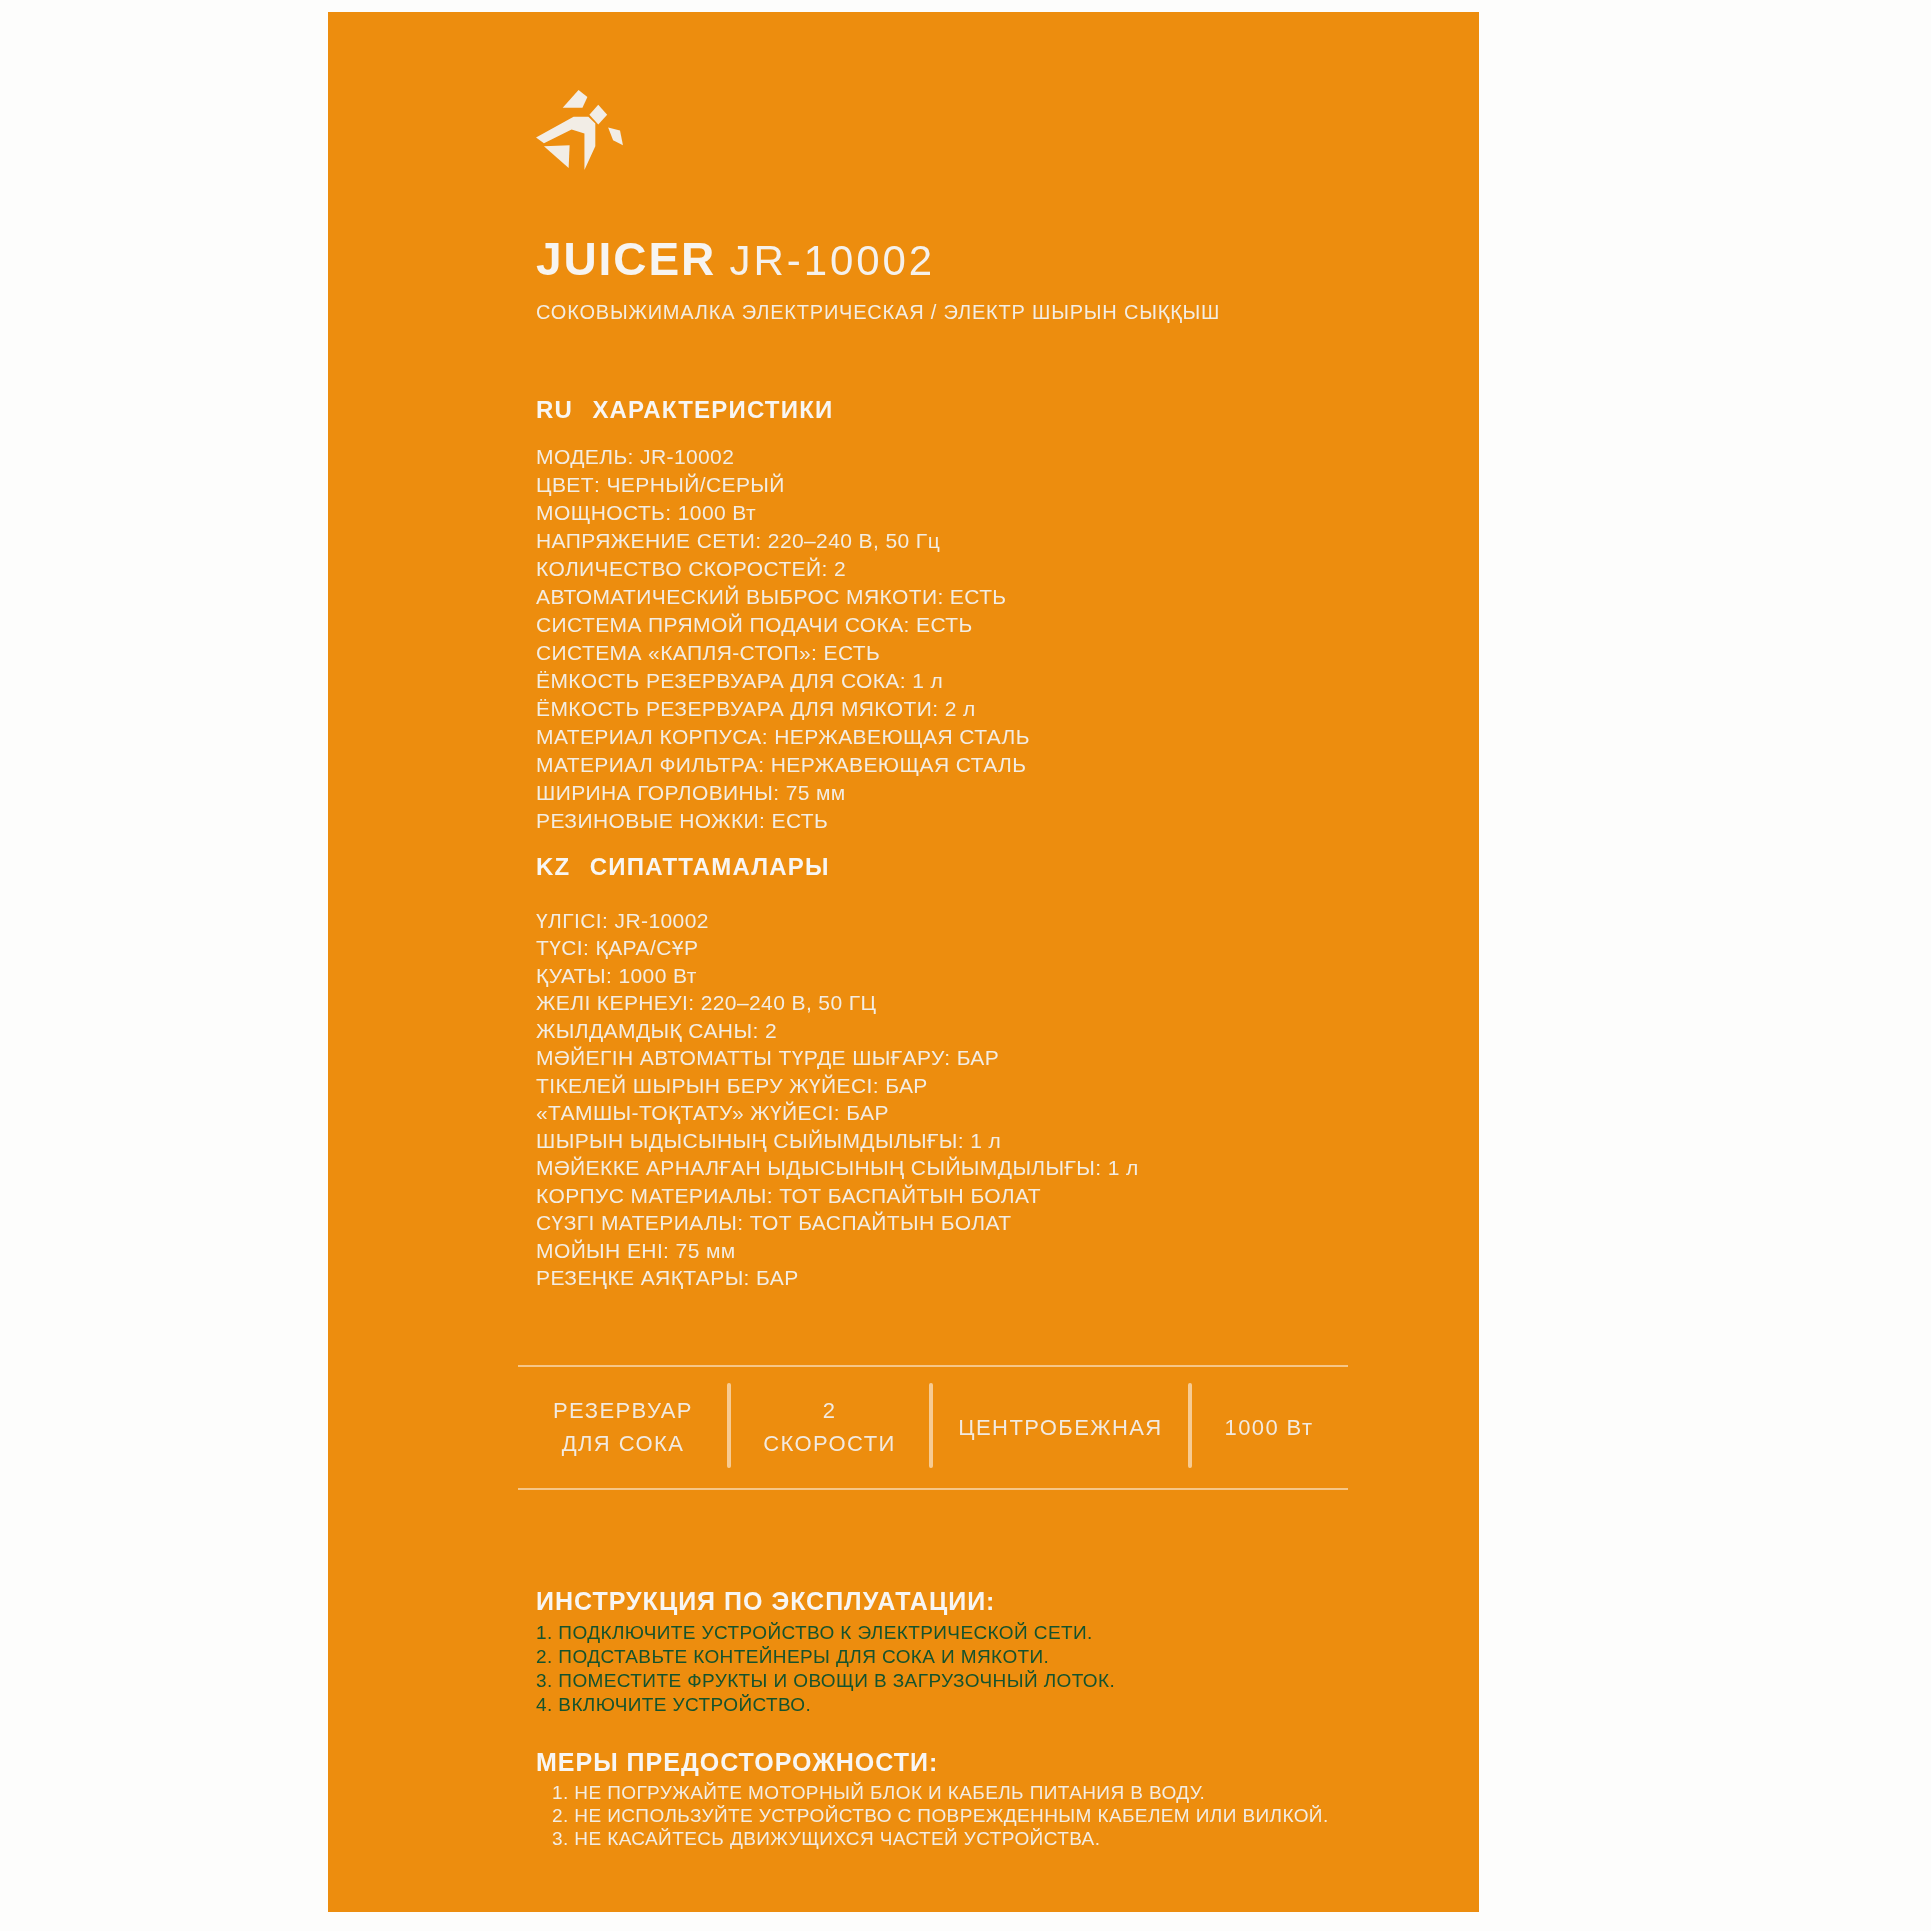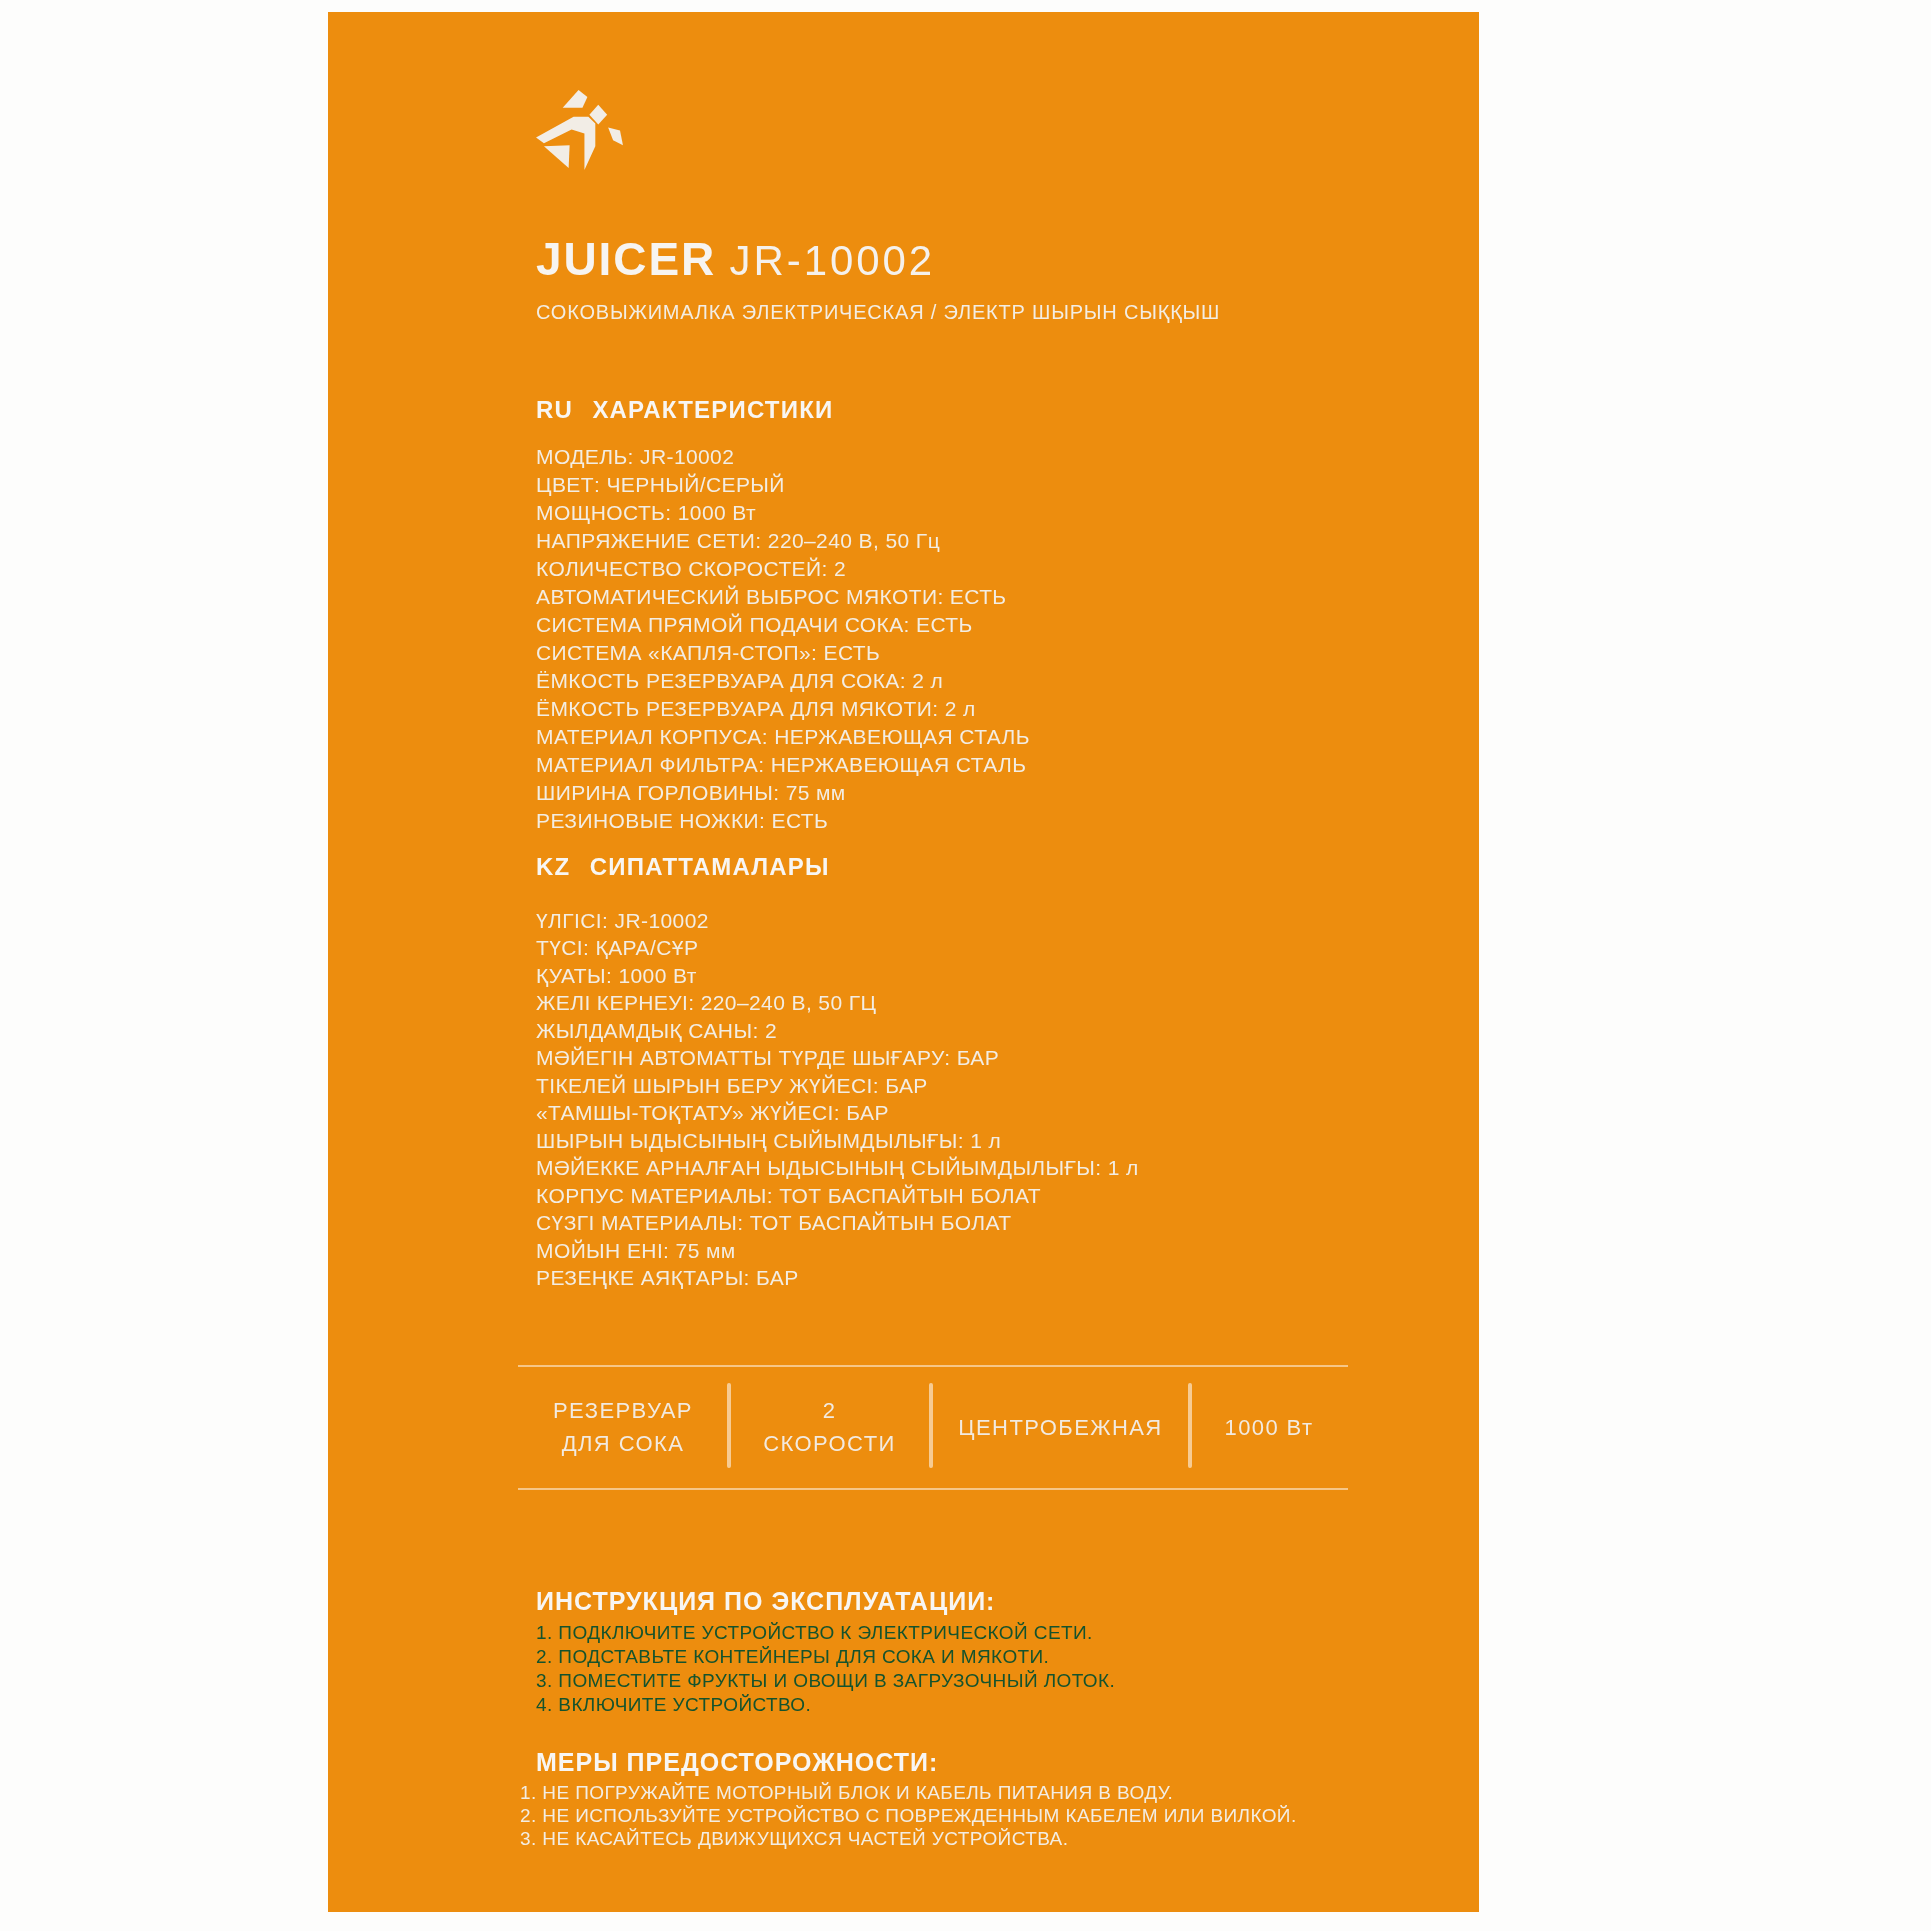--- a/index.html
+++ b/index.html
@@ -30,21 +30,21 @@
   .strip .cell{display:flex;flex-direction:column;align-items:center;justify-content:center;
                color:#F2EAE0;font-size:22px;letter-spacing:1.4px;line-height:33px;text-align:center;white-space:nowrap;}
   .cell.c1{width:210px;} .cell.c2{width:203px;} .cell.c3{width:259px;} .cell.c4{width:158px;}
   .vdiv{position:absolute;top:16.4px;width:3.9px;height:85px;background:rgba(255,255,255,0.55);border-radius:1.9px;}
   .vdiv.d1{left:209px;} .vdiv.d2{left:411px;} .vdiv.d3{left:670px;}
   
   .block-head{color:#F8F6F3;font-weight:bold;font-size:25px;letter-spacing:1px;white-space:nowrap;}
   .instr-head{left:208px;top:1575px;}
   .instr-list{left:208px;top:1609px;line-height:24px;font-size:19px;color:#14532d;letter-spacing:0.4px;white-space:nowrap;}
   .prec-head{left:208px;top:1736px;}
-  .prec-list{left:192px;top:1769px;line-height:23px;font-size:19px;color:#F3EDE3;letter-spacing:0.4px;white-space:nowrap;}
+  .prec-list{left:224px;top:1769px;line-height:23px;font-size:19px;color:#F3EDE3;letter-spacing:0.4px;white-space:nowrap;}
 </style>
 </head>
 <body>
 
 <div class="page">
   <div class="panel">
 
     <svg class="abs logo" viewBox="0 0 88 82" aria-hidden="true">
       <g fill="#F2EDE6">
         <polygon points="27,19 43,1 52,8 47,19"></polygon>
@@ -65,21 +65,21 @@
     </div>
     <div class="abs spec-list ru-list">
       <div>МОДЕЛЬ: JR-10002</div>
       <div>ЦВЕТ: ЧЕРНЫЙ/СЕРЫЙ</div>
       <div>МОЩНОСТЬ: 1000 Вт</div>
       <div>НАПРЯЖЕНИЕ СЕТИ: 220–240 В, 50 Гц</div>
       <div>КОЛИЧЕСТВО СКОРОСТЕЙ: 2</div>
       <div>АВТОМАТИЧЕСКИЙ ВЫБРОС МЯКОТИ: ЕСТЬ</div>
       <div>СИСТЕМА ПРЯМОЙ ПОДАЧИ СОКА: ЕСТЬ</div>
       <div>СИСТЕМА «КАПЛЯ-СТОП»: ЕСТЬ</div>
-      <div>ЁМКОСТЬ РЕЗЕРВУАРА ДЛЯ СОКА: 2 л</div>
+      <div>ЁМКОСТЬ РЕЗЕРВУАРА ДЛЯ СОКА: 1 л</div>
       <div>ЁМКОСТЬ РЕЗЕРВУАРА ДЛЯ МЯКОТИ: 2 л</div>
       <div>МАТЕРИАЛ КОРПУСА: НЕРЖАВЕЮЩАЯ СТАЛЬ</div>
       <div>МАТЕРИАЛ ФИЛЬТРА: НЕРЖАВЕЮЩАЯ СТАЛЬ</div>
       <div>ШИРИНА ГОРЛОВИНЫ: 75 мм</div>
       <div>РЕЗИНОВЫЕ НОЖКИ: ЕСТЬ</div>
     </div>
 
     <div class="abs sec-head kz-head">
       <span class="lang">KZ</span><span>СИПАТТАМАЛАРЫ</span>
     </div>

